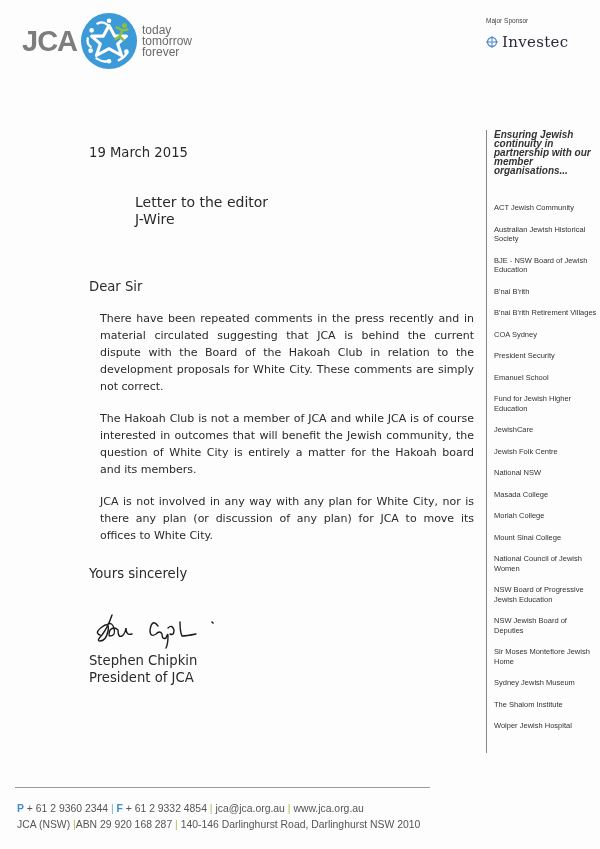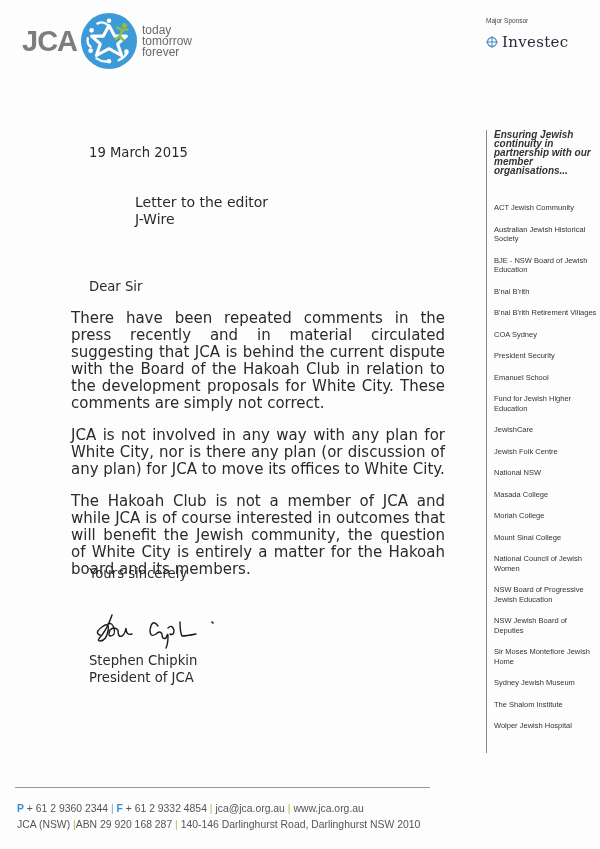--- a/index.html
+++ b/index.html
@@ -24,21 +24,21 @@
 
   
   .sidebar { position: absolute; left: 486px; top: 130px; width: 112px; height: 623px;
              border-left: 1.5px solid #888; padding-left: 7px; box-sizing: border-box; }
   .sidebar-intro { font-family: "Liberation Sans", sans-serif; font-style: italic; font-weight: bold;
                    font-size: 10px; line-height: 9px; color: #333; margin-top: 0px; margin-bottom: 28px; }
   .org { font-family: "Liberation Sans", sans-serif; font-size: 7.5px; line-height: 9.5px; color: #333; margin-bottom: 12px; }
   .date { position: absolute; left: 89px; top: 145px; font-size: 13.2px; }
   .recipient { position: absolute; left: 89px; top: 194px; font-size: 14px; line-height: 17px; margin-left: 46px; }
   .salutation { position: absolute; left: 89px; top: 279px; font-size: 13.2px; }
-  .body { position: absolute; left: 71px; top: 310px; width: 374px; font-size: 15px; line-height: 17px; text-align: justify; }
+  .body { position: absolute; left: 100px; top: 310px; width: 374px; font-size: 11px; line-height: 17px; text-align: justify; }
   .body p { margin: 0 0 15px 0; }
   .closing { position: absolute; left: 89px; top: 566px; font-size: 13.2px; }
   .signature { position: absolute; left: 88px; top: 600px; width: 140px; height: 50px; }
   .signer { position: absolute; left: 89px; top: 652px; font-size: 13.2px; line-height: 17px; }
 
   
   .footer-rule { position: absolute; left: 15px; top: 787px; width: 415px; height: 1px; background: #9a9a9a; }
   .footer { position: absolute; left: 17px; top: 801px; font-family: "Liberation Sans", sans-serif; font-size: 10.4px; line-height: 16px; color: #555; white-space: nowrap; }
   .footer .lbl { color: #3a8fd0; font-weight: bold; }
   .footer .sep-blue { color: #6aa9d8; }
@@ -111,22 +111,22 @@
 
   <div class="date">19 March 2015</div>
   <div class="recipient">
     <div>Letter to the editor</div>
     <div>J-Wire</div>
   </div>
   <div class="salutation">Dear Sir</div>
 
   <div class="body">
     <p>There have been repeated comments in the press recently and in material circulated suggesting that JCA is behind the current dispute with the Board of the Hakoah Club in relation to the development proposals for White City. These comments are simply not correct.</p>
+    <p>The Hakoah Club is not a member of JCA and while JCA is of course interested in outcomes that will benefit the Jewish community, the question of White City is entirely a matter for the Hakoah board and its members.</p>
     <p>JCA is not involved in any way with any plan for White City, nor is there any plan (or discussion of any plan) for JCA to move its offices to White City.</p>
-    <p>The Hakoah Club is not a member of JCA and while JCA is of course interested in outcomes that will benefit the Jewish community, the question of White City is entirely a matter for the Hakoah board and its members.</p>
   </div>
 
   <div class="closing">Yours sincerely</div>
 
   <svg class="signature" viewBox="0 0 140 50">
     <path d="M12 35 q-6 -2 2 -8 q8 -6 6 4 q-2 10 -8 10 q-4 0 2 -6 q6 -8 10 -20 M20 24 q4 -2 6 4 q2 8 -4 8 q-2 0 0 -6 q4 -4 8 0 q0 8 4 6 q3 -2 4 -8 q0 8 6 6" stroke="#1a1a1a" stroke-width="1.4" fill="none" stroke-linecap="round"></path>
     <path d="M70 26 q-6 -8 -8 4 q0 8 6 4 q4 -4 6 0 q0 6 4 4 q2 -6 2 -2 q0 8 -2 12 M80 28 q4 -4 6 2 q0 6 -4 4 M92 22 q0 10 2 14 q4 0 14 -2" stroke="#1a1a1a" stroke-width="1.4" fill="none" stroke-linecap="round"></path>
     <path d="M124 22 l1 1" stroke="#1a1a1a" stroke-width="1.6" stroke-linecap="round"></path>
   </svg>
 

